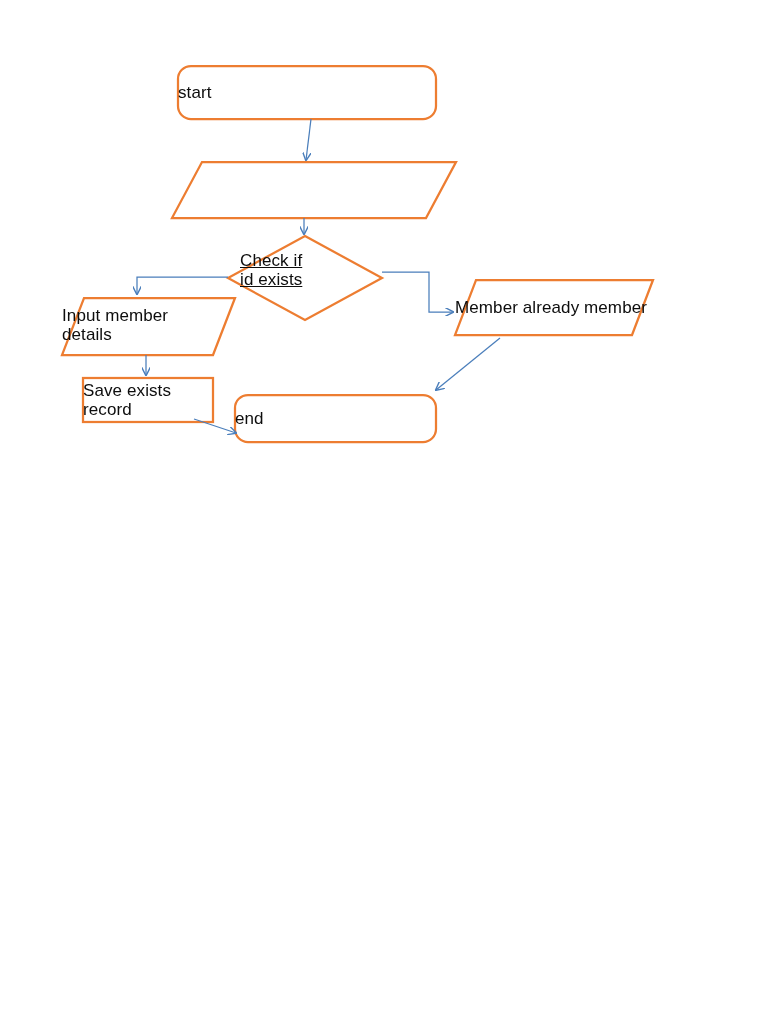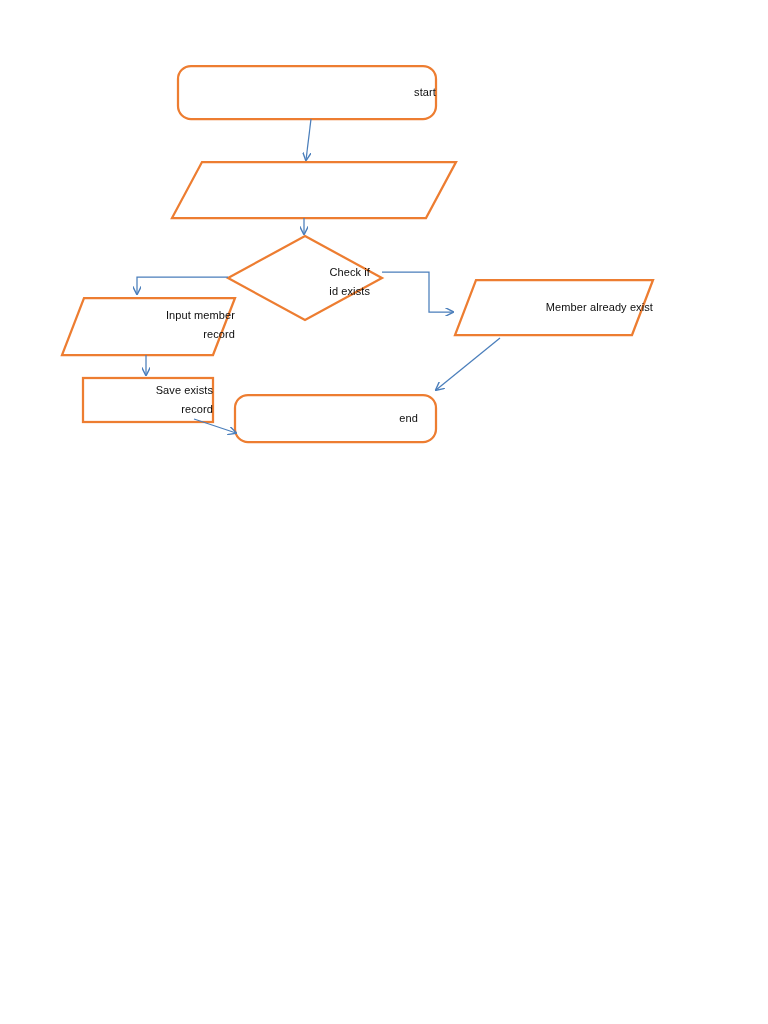--- a/index.html
+++ b/index.html
@@ -21,24 +21,24 @@
   }
   #flow-svg {
     position: absolute;
     left: 0;
     top: 0;
     width: 768px;
     height: 1024px;
   }
   .node-label {
     position: absolute;
-    text-align: right;
+    text-align: left;
     color: #0d0d0d;
     font-family: "Liberation Sans", sans-serif;
-    font-size: 11px;
+    font-size: 17px;
     line-height: 19px;
     white-space: pre-line;
     letter-spacing: 0.1px;
   }
 </style>
 </head>
 <body>
 
 <div id="canvas">
 
@@ -74,26 +74,26 @@
     <path d="M 146 355 L 146 375" fill="none" stroke="#4A7EBB" stroke-width="1.25" marker-end="url(#arrow-blue)"></path>
 
     <path d="M 194 419 L 236 433" fill="none" stroke="#4A7EBB" stroke-width="1.25" marker-end="url(#arrow-blue)"></path>
 
     <path d="M 500 338 L 436 390" fill="none" stroke="#4A7EBB" stroke-width="1.25" marker-end="url(#arrow-blue)"></path>
   </svg>
 
   <div class="node-label" style="left:178px; top:83px; width:258px;">start</div>
 
 
-  <div class="node-label" style="left:240px; top:263px; width:130px;">Check if
+  <div class="node-label" style="left:240px; top:251px; width:130px;text-decoration:underline;">Check if
 id exists</div>
 
   <div class="node-label" style="left:62px; top:306px; width:173px;">Input member
-record</div>
+details</div>
 
-  <div class="node-label" style="left:455px; top:298px; width:198px;">Member already exist</div>
+  <div class="node-label" style="left:455px; top:298px; width:198px;">Member already member</div>
 
   <div class="node-label" style="left:83px; top:381px; width:130px;">Save exists
 record</div>
 
   <div class="node-label" style="left:235px; top:409px; width:183px;">end</div>
 
 </div>
 
 </body></html>

